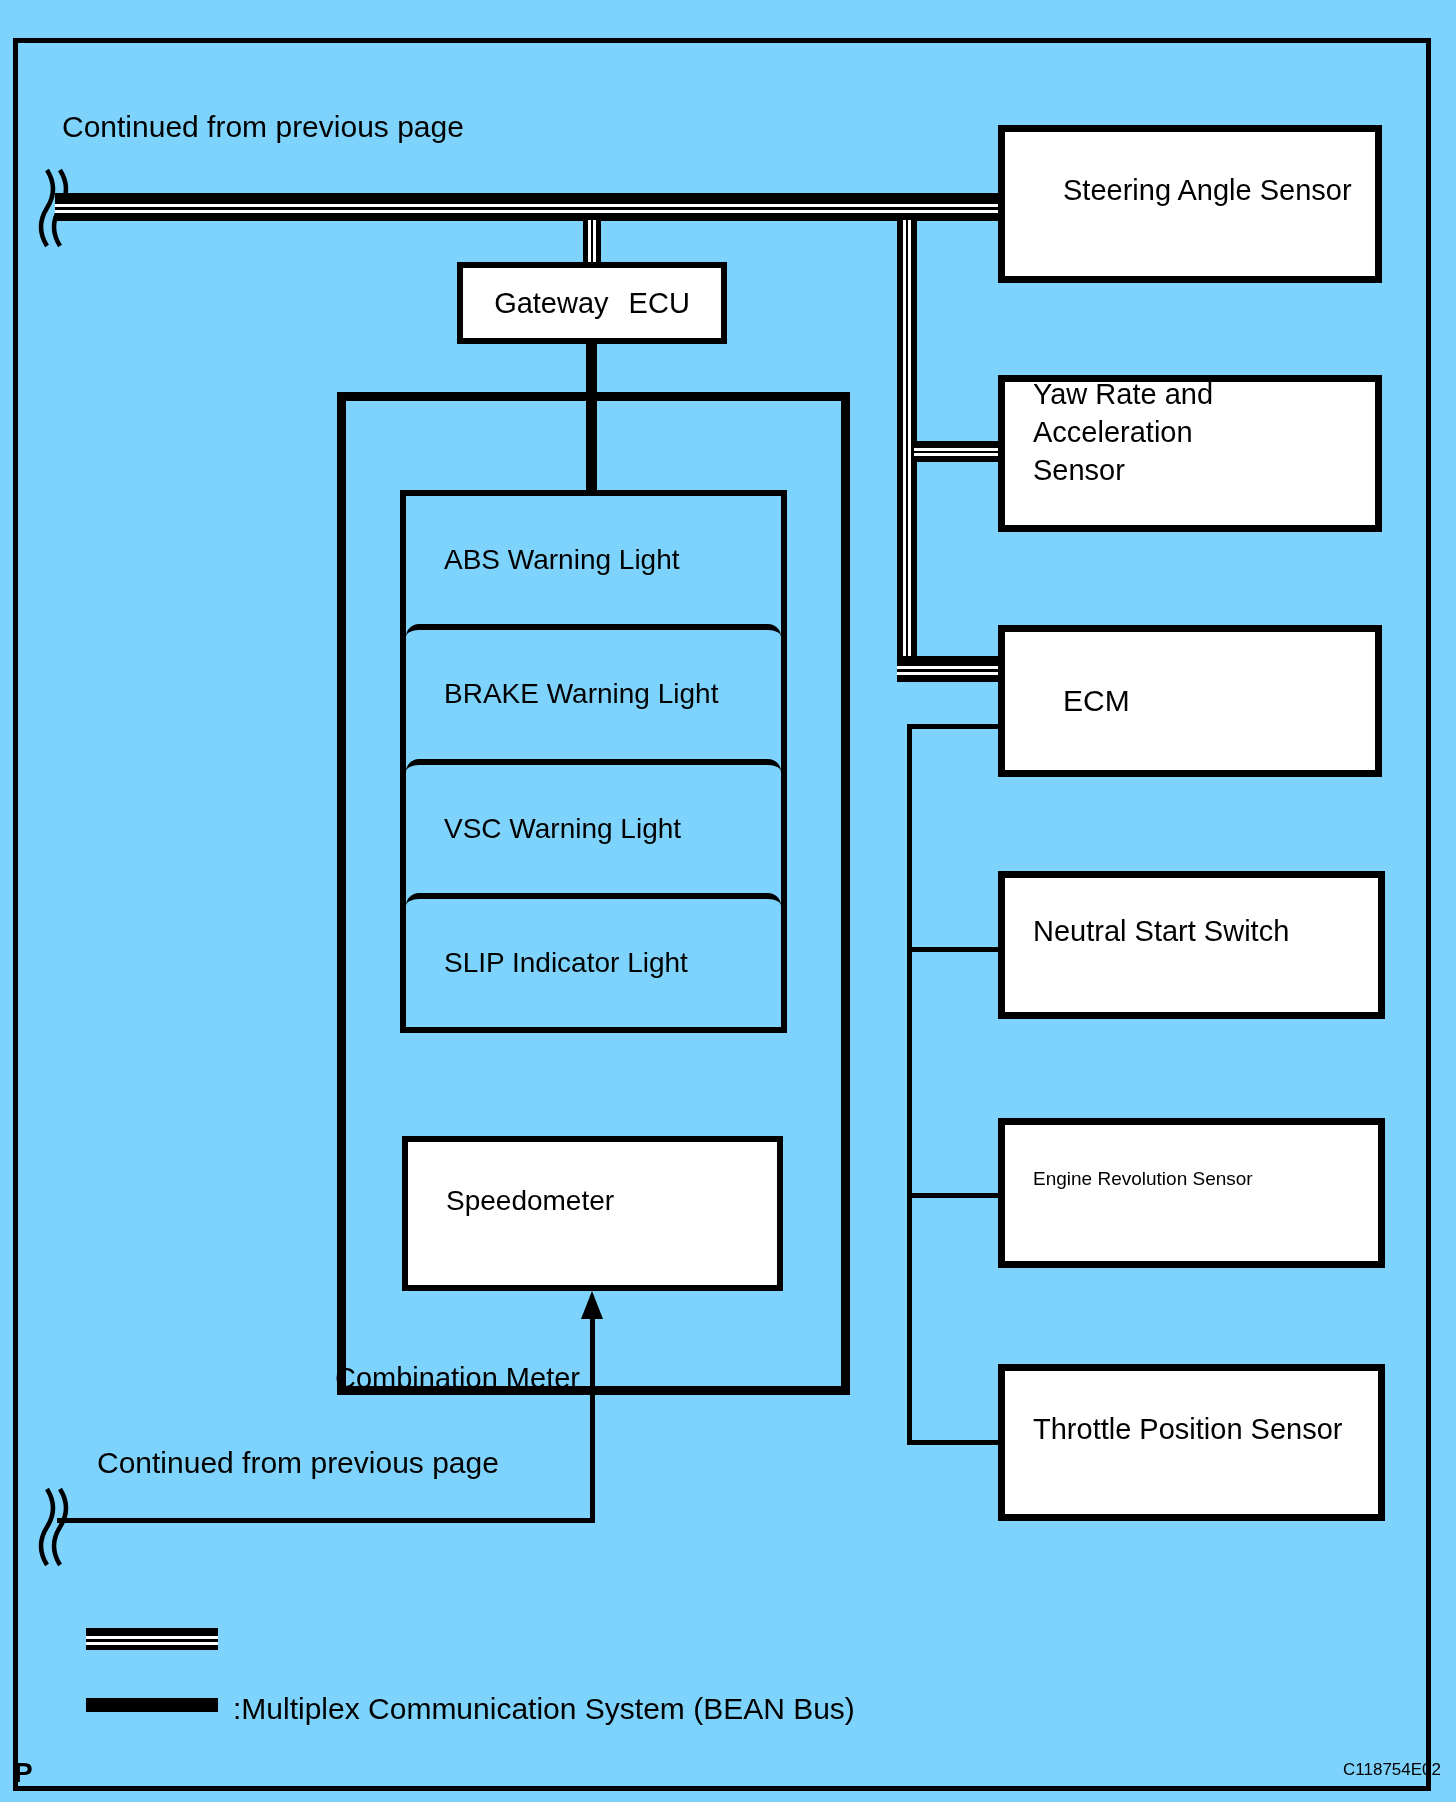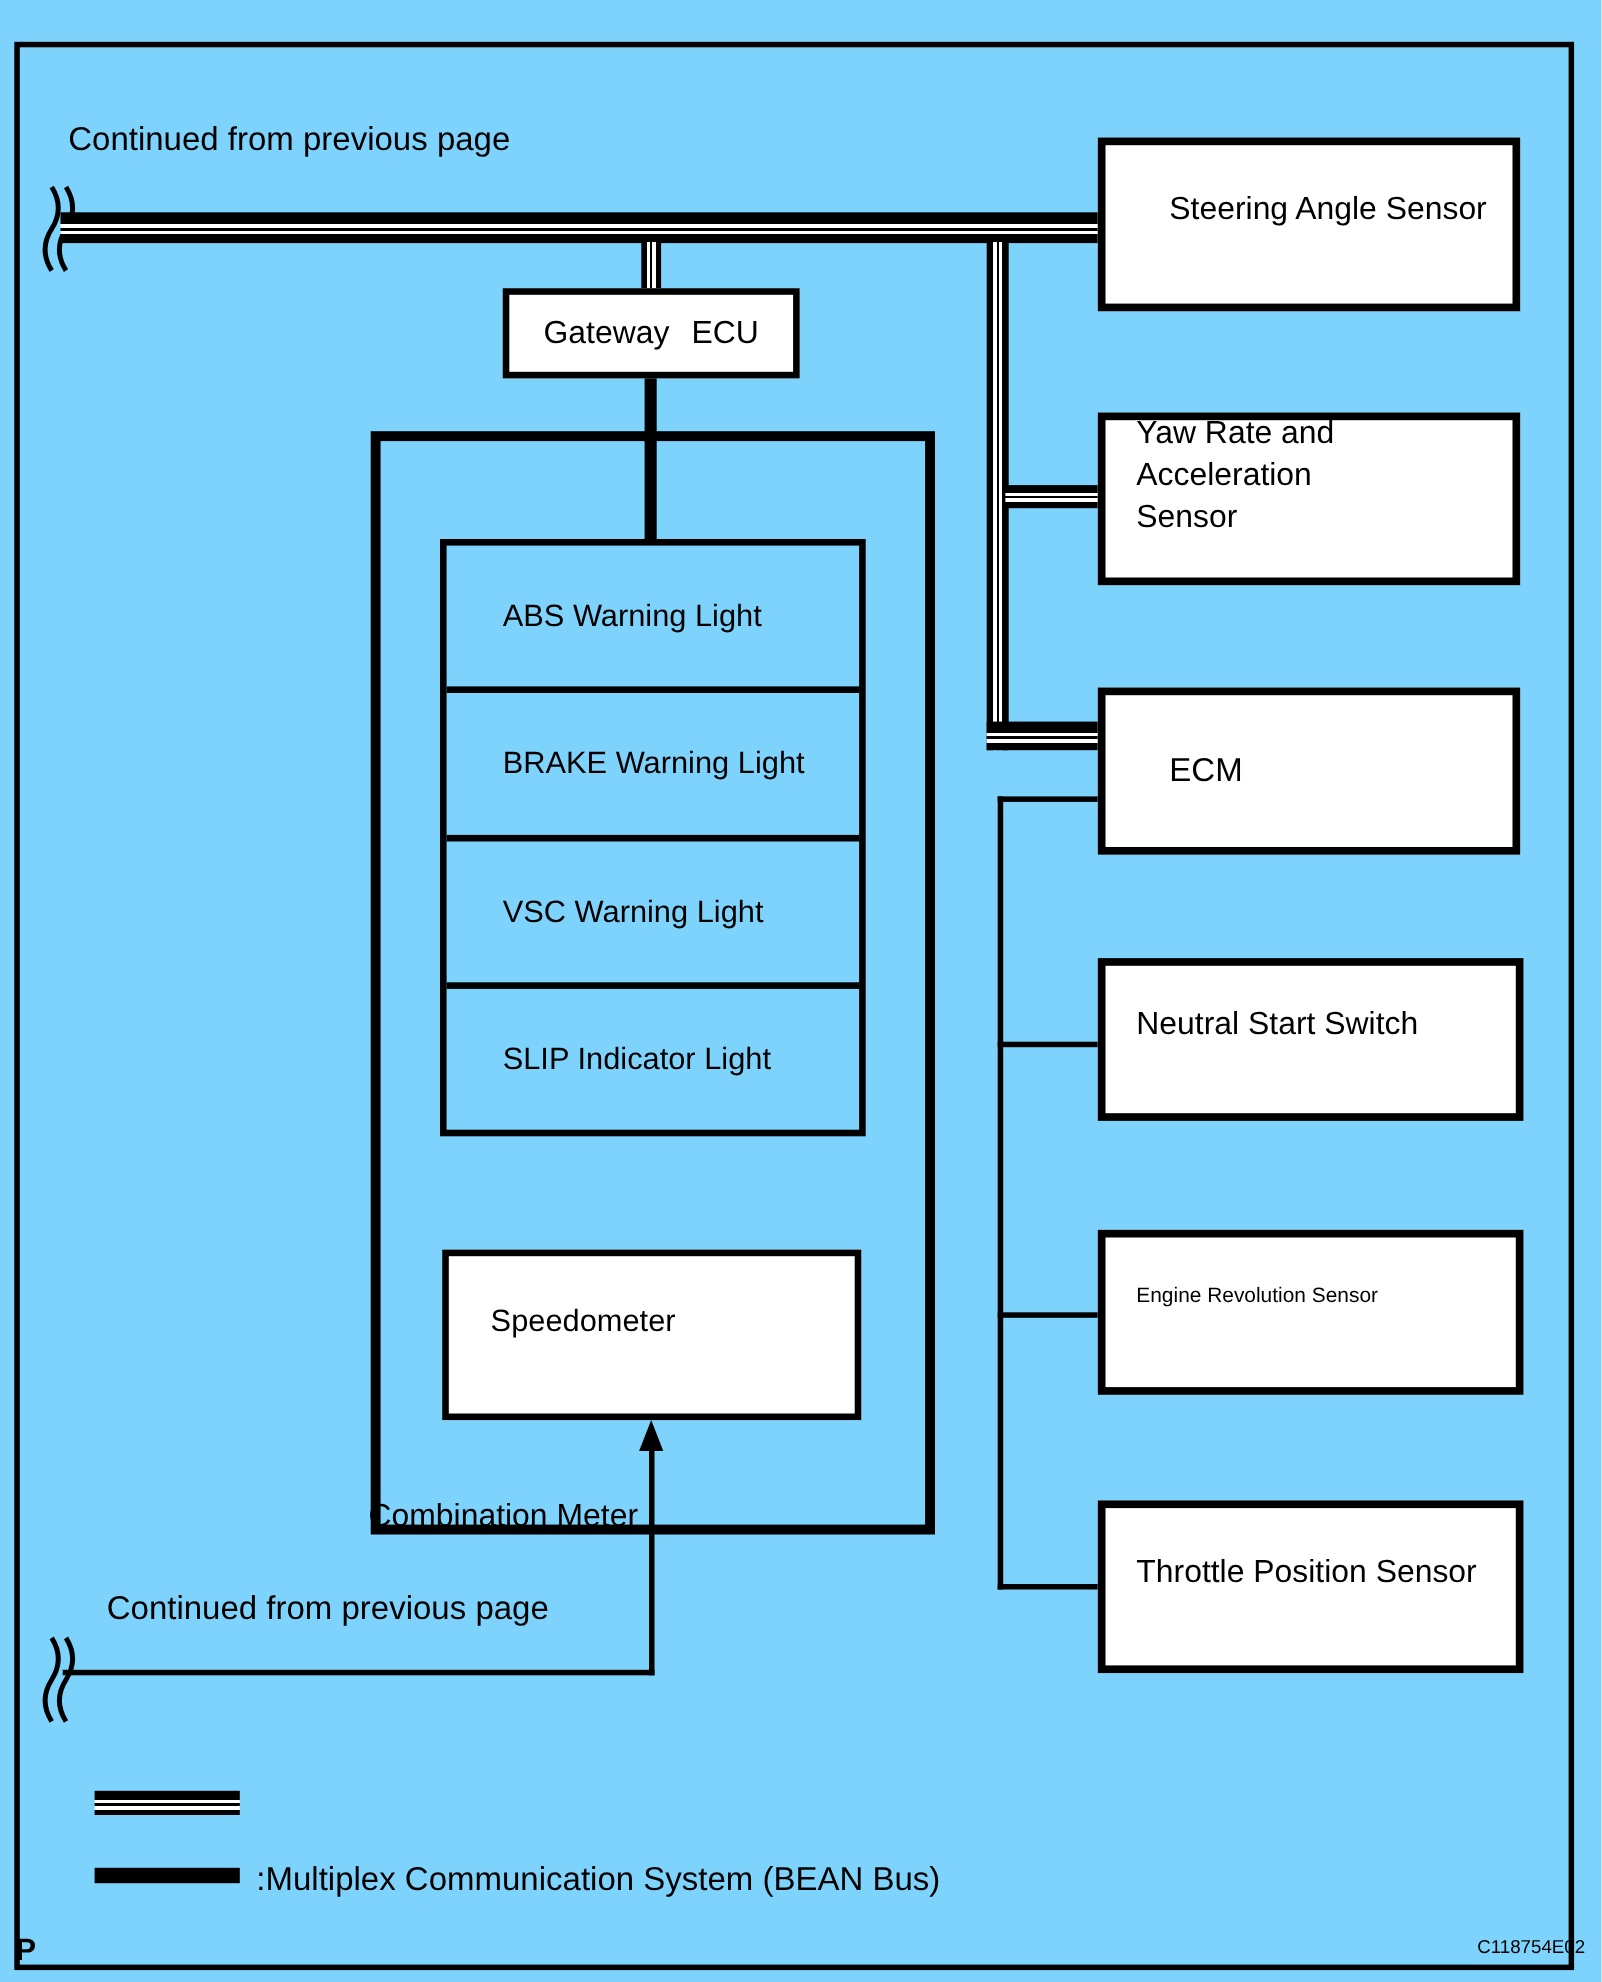--- a/index.html
+++ b/index.html
@@ -29,21 +29,21 @@
   .can-v{background:linear-gradient(to right,#000 0 6px,#fff 6px 9px,#000 9px 11px,#fff 11px 14px,#000 14px 20px);width:20px;}
   .can-v-sm{background:linear-gradient(to right,#000 0 5px,#fff 5px 8px,#000 8px 10px,#fff 10px 13px,#000 13px 18px);width:18px;}
   .legend-can{background:linear-gradient(to bottom,#000 0 8px,#fff 8px 11px,#000 11px 14px,#fff 14px 17px,#000 17px 22px);height:22px;}
   
   .bean-v{width:11px;background:#000;}
   .thin{background:#000;}
   .txt{white-space:nowrap;}
   #gateway-label{justify-content:center;word-spacing:12px;padding-left:0;}
   #meter-box{border:9px solid #000;box-sizing:border-box;}
   #light-stack{border:6px solid #000;box-sizing:border-box;display:flex;flex-direction:column;}
-  .stack-row{flex:1;display:flex;align-items:center;padding-left:51px;font-size:28px;}
+  .stack-row{flex:1;display:flex;align-items:center;padding-left:38px;font-size:28px;border-radius:13px;}
   .stack-row + .stack-row{border-top:6px solid #000;}
   .arrow-head{
     width:0;height:0;border-left:11px solid transparent;border-right:11px solid transparent;
     border-bottom:28px solid #000;
   }
   .two-line{display:block;}
   #yaw-box{flex-direction:column;align-items:flex-start;justify-content:center;}
   .code{font-size:17px;}
   .pletter{font-size:28px;font-weight:bold;}
   .caption{font-size:29px;}

